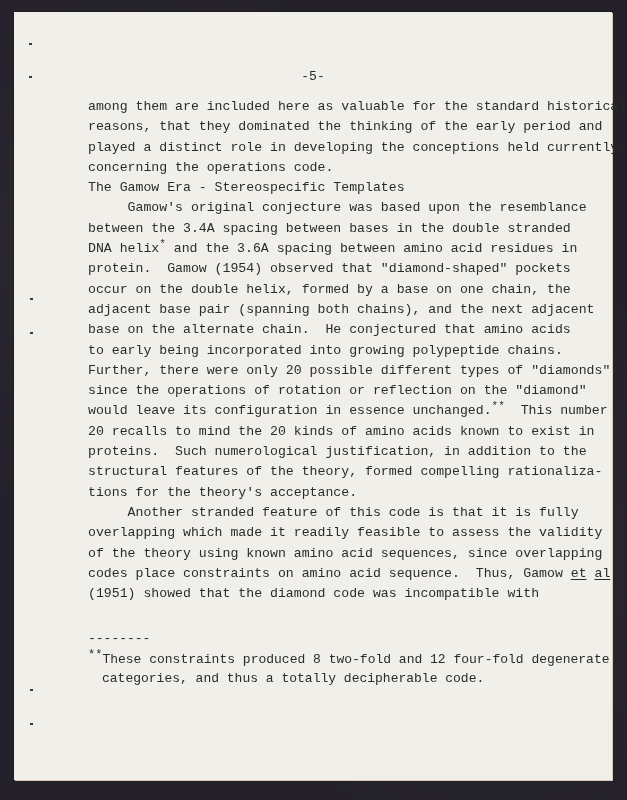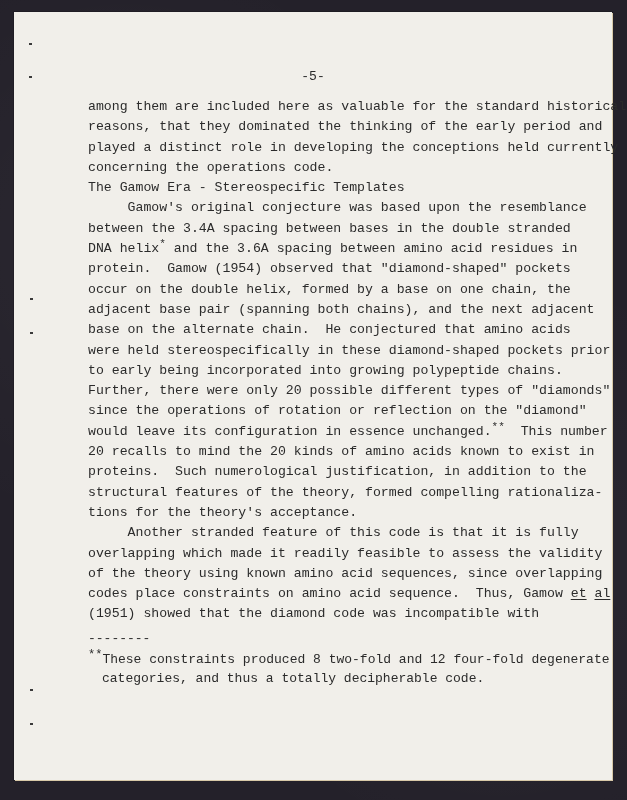--- a/index.html
+++ b/index.html
@@ -74,21 +74,20 @@
       <div class="line"><span>played a distinct role in developing the conceptions held currently</span></div>
       <div class="line"><span>concerning the operations code.</span></div>
       <div class="line heading"><span>The Gamow Era - Stereospecific Templates</span></div>
       <div class="line"><span>     Gamow's original conjecture was based upon the resemblance</span></div>
       <div class="line"><span>between the 3.4A spacing between bases in the double stranded</span></div>
       <div class="line"><span>DNA helix</span><sup class="fn">*</sup><span> and the 3.6A spacing between amino acid residues in</span></div>
       <div class="line"><span>protein.  Gamow (1954) observed that "diamond-shaped" pockets</span></div>
       <div class="line"><span>occur on the double helix, formed by a base on one chain, the</span></div>
       <div class="line"><span>adjacent base pair (spanning both chains), and the next adjacent</span></div>
       <div class="line"><span>base on the alternate chain.  He conjectured that amino acids</span></div>
-      <div class="line"><span>were held stereospecifically in these diamond-shaped pockets prior</span></div>
       <div class="line"><span>to early being incorporated into growing polypeptide chains.</span></div>
       <div class="line"><span>Further, there were only 20 possible different types of "diamonds"</span></div>
       <div class="line"><span>since the operations of rotation or reflection on the "diamond"</span></div>
       <div class="line"><span>would leave its configuration in essence unchanged.</span><sup class="fn">**</sup><span>  This number</span></div>
       <div class="line"><span>20 recalls to mind the 20 kinds of amino acids known to exist in</span></div>
       <div class="line"><span>proteins.  Such numerological justification, in addition to the</span></div>
       <div class="line"><span>structural features of the theory, formed compelling rationaliza-</span></div>
       <div class="line"><span>tions for the theory's acceptance.</span></div>
       <div class="line"><span>     Another stranded feature of this code is that it is fully</span></div>
       <div class="line"><span>overlapping which made it readily feasible to assess the validity</span></div>

